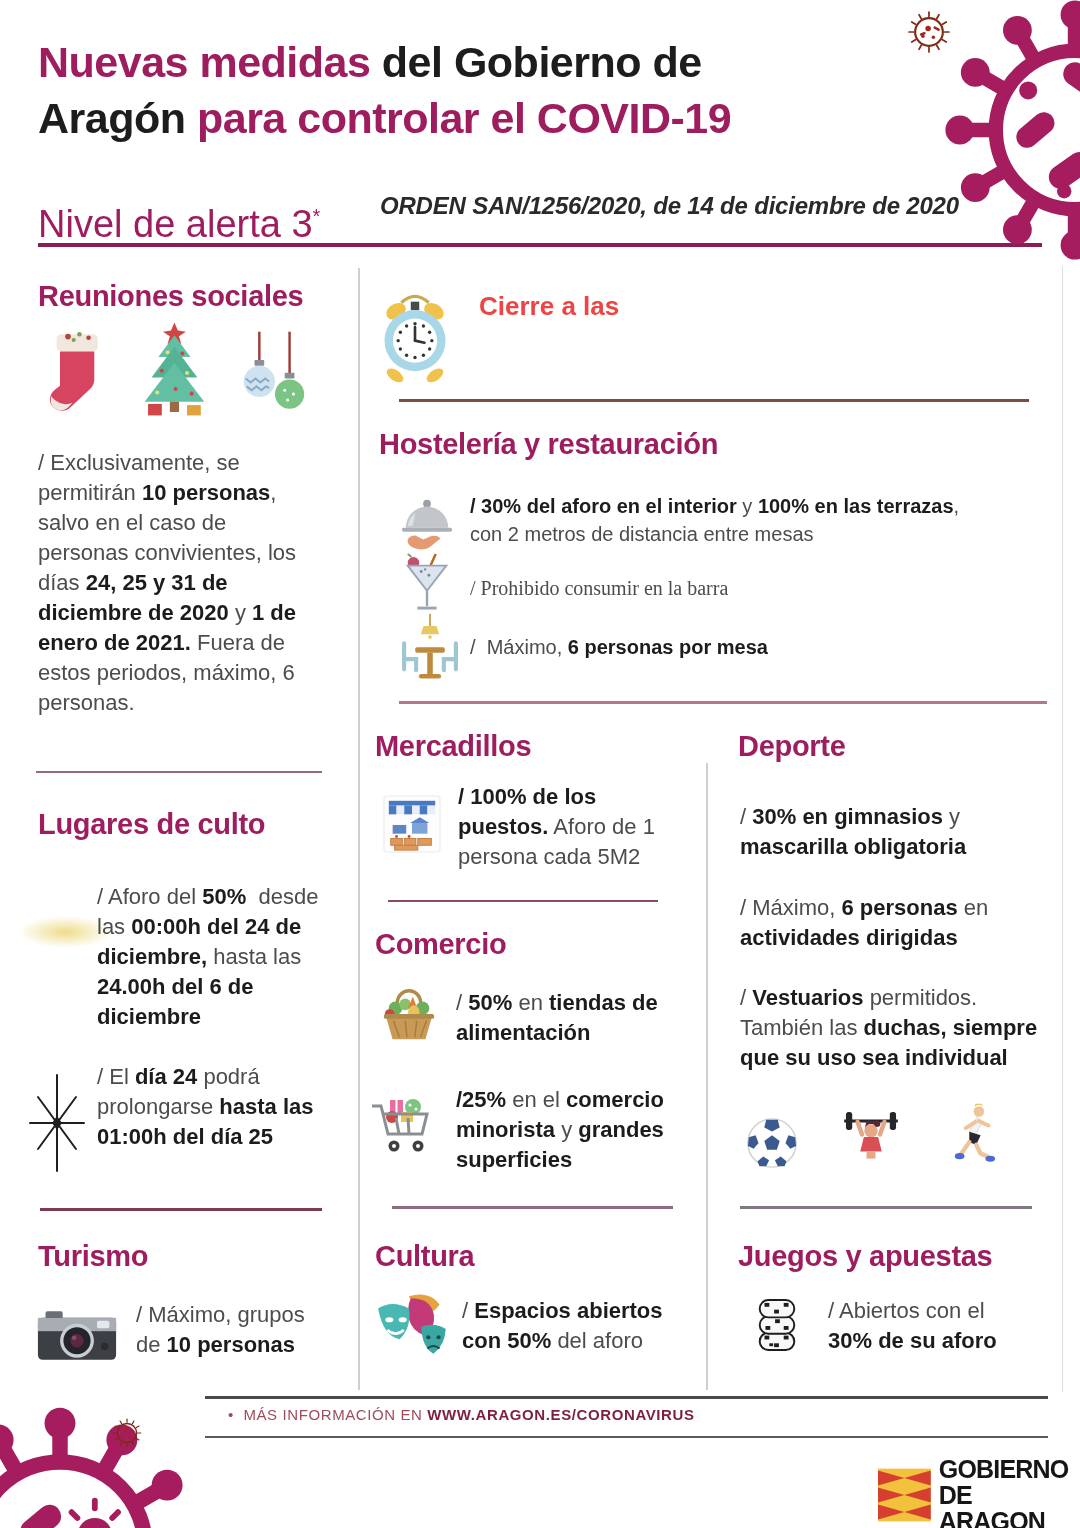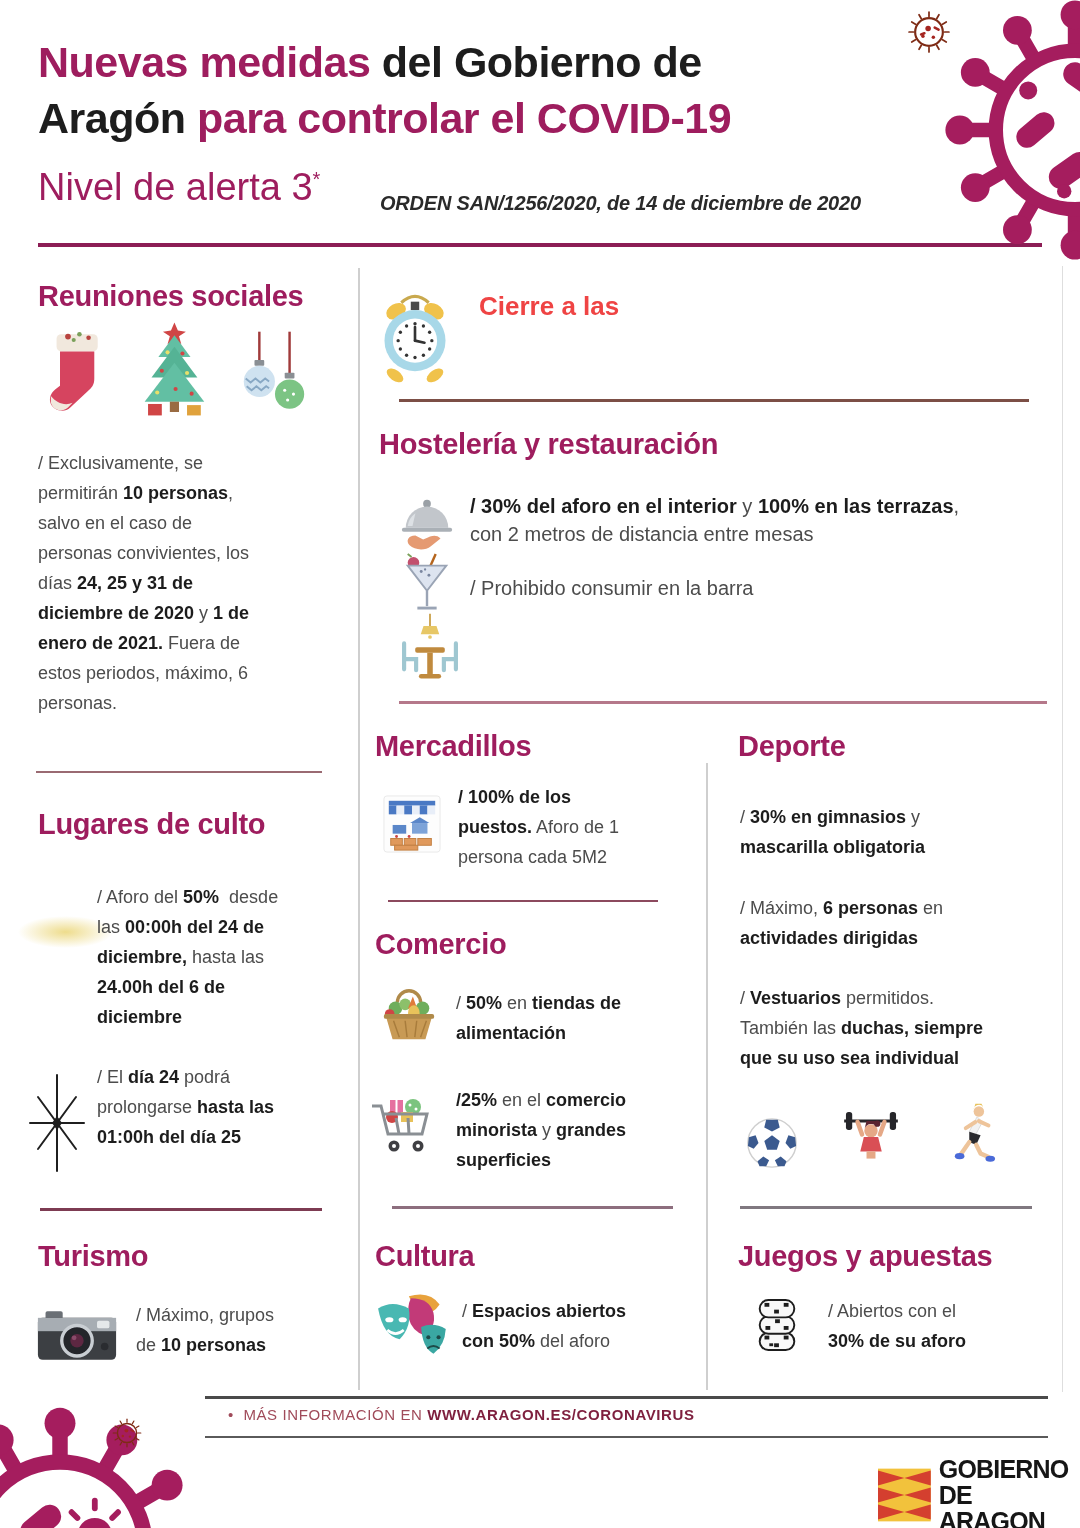--- a/index.html
+++ b/index.html
@@ -2,27 +2,27 @@
 <html><head>
 <meta charset="utf-8">
 <style>
   html,body{margin:0;padding:0;background:#e9e9e9;}
   .page{position:relative;width:1080px;height:1528px;margin:0 auto;background:#ffffff;
         overflow:hidden;font-family:"Liberation Sans",sans-serif;}
   .abs{position:absolute;}
 
   .title{font-size:43px;line-height:56px;font-weight:bold;color:#1d1d1d;letter-spacing:-0.5px;}
   .title .hl{color:#9e1d5e;}
-  .alert{font-size:38px;color:#9e1d5e;}
+  .alert{font-size:38px;color:#9e1d5e;margin-top:37px;}
   .alert sup{font-size:20px;}
-  .orden{font-size:20px;font-style:italic;font-weight:bold;color:#2a2a2a;letter-spacing:-0.2px;}
+  .orden{font-size:24px;font-style:italic;font-weight:bold;color:#2a2a2a;letter-spacing:-0.2px;}
 
   .h2{font-weight:bold;font-size:29px;color:#9e1d5e;letter-spacing:-0.3px;}
 
-  .body{font-size:18px;line-height:30px;color:#4c4c4c;white-space:pre-wrap;}
+  .body{font-size:22px;line-height:30px;color:#4c4c4c;white-space:pre-wrap;}
   .body .b{font-weight:bold;color:#1c1c1c;}
   .host{font-size:20px;line-height:28px;}
 
   .cierre-intro{font-size:26px;font-weight:bold;color:#ef4444;}
   .time{font-size:41px;font-weight:bold;color:#9e1d5e;letter-spacing:-0.5px;}
   .scope{font-size:24px;font-weight:bold;color:#222;margin-left:14px;}
 
   .hr{position:absolute;}
   .vline{position:absolute;width:2px;background:#cfcfcf;}
 
@@ -263,32 +263,33 @@
     <line x1="37" y1="2" x2="29" y2="20" stroke="#b5651d" stroke-width="2.5"></line>
     <circle cx="14" cy="11" r="6" fill="#c2506e"></circle>
     <path d="M12 5 l-4 -3" stroke="#7aa05a" stroke-width="2"></path>
     <polygon points="8,14 48,14 28,40" fill="#dde4f0" stroke="#9aa4b5" stroke-width="2"></polygon>
     <circle cx="22" cy="20" r="1.5" fill="#7a86a0"></circle>
       <circle cx="30" cy="24" r="1.5" fill="#7a86a0"></circle>
     <circle cx="26" cy="18" r="1.2" fill="#7a86a0"></circle>
     <line x1="28" y1="40" x2="28" y2="56" stroke="#9aa4b5" stroke-width="2.5"></line>
     <line x1="18" y1="58" x2="38" y2="58" stroke="#9aa4b5" stroke-width="3"></line>
   </svg>
-  <p class="abs body host" style="left:470px;top:574px;margin:0;"><span>/ Prohibido consumir en la barra</span></p>
+  <p class="abs body host" style="left:470px;top:574px;margin:0;font-family:Liberation Serif, serif;"><span>/ Prohibido consumir en la barra</span></p>
 
   <svg class="abs" style="left:392px;top:612px;" width="76" height="74" viewBox="0 0 80 80">
     <line x1="40" y1="2" x2="40" y2="15" stroke="#caa24e" stroke-width="2"></line>
     <path d="M33 15 h14 l3 9 h-20 z" fill="#e7c766"></path>
     <circle cx="40" cy="27" r="2" fill="#e7c766"></circle>
     <path d="M12 34 v28 m0 -11 h13 v12" stroke="#9fc7d1" stroke-width="4.5" fill="none" stroke-linecap="round"></path>
     <path d="M68 34 v28 m0 -11 h-13 v12" stroke="#9fc7d1" stroke-width="4.5" fill="none" stroke-linecap="round"></path>
     <rect x="24" y="38" width="32" height="6" rx="2" fill="#c08a3e"></rect>
     <rect x="37" y="44" width="6" height="23" fill="#c08a3e"></rect>
     <rect x="28" y="67" width="24" height="5" rx="2.5" fill="#c08a3e"></rect>
   </svg>
+  <p class="abs body host" style="left:470px;top:633px;margin:0;"><span>/  Máximo, </span><span class="b">6 personas por mesa</span></p>
 
   <div class="hr" style="left:399px;top:701px;width:648px;height:2.5px;background:#b5788a;"></div>
 
   <div class="abs h2" style="left:375px;top:730px;">Mercadillos</div>
   <svg class="abs" style="left:383px;top:795px;" width="58" height="58" viewBox="0 0 60 60">
     <rect x="1" y="1" width="58" height="58" rx="3" fill="#fdfdfd" stroke="#e8e8e8"></rect>
     <rect x="6" y="6" width="48" height="5" fill="#4a79c4"></rect>
     <rect x="6" y="11" width="8" height="9" fill="#4a79c4"></rect>
       <rect x="14" y="11" width="8" height="9" fill="#e8eef8"></rect>
     <rect x="22" y="11" width="8" height="9" fill="#4a79c4"></rect>

